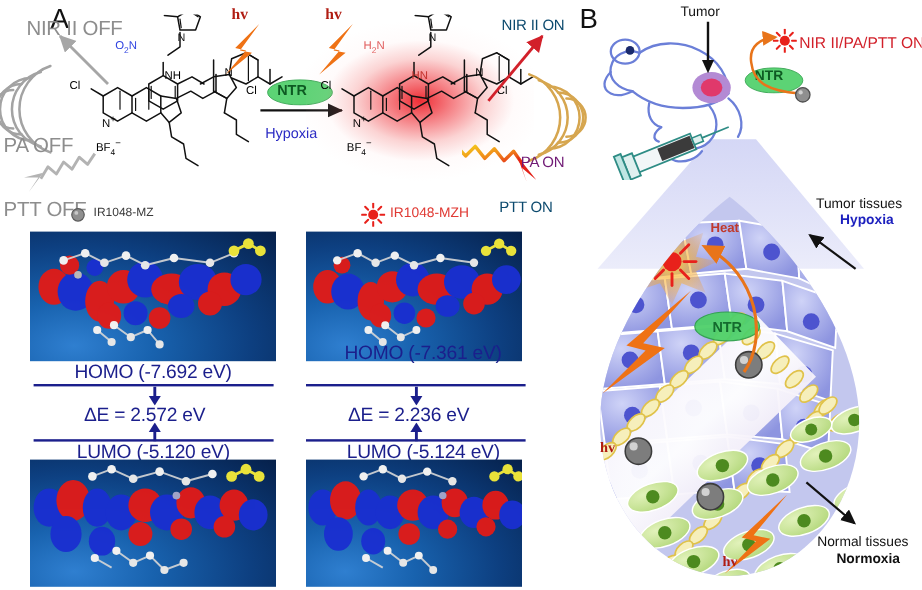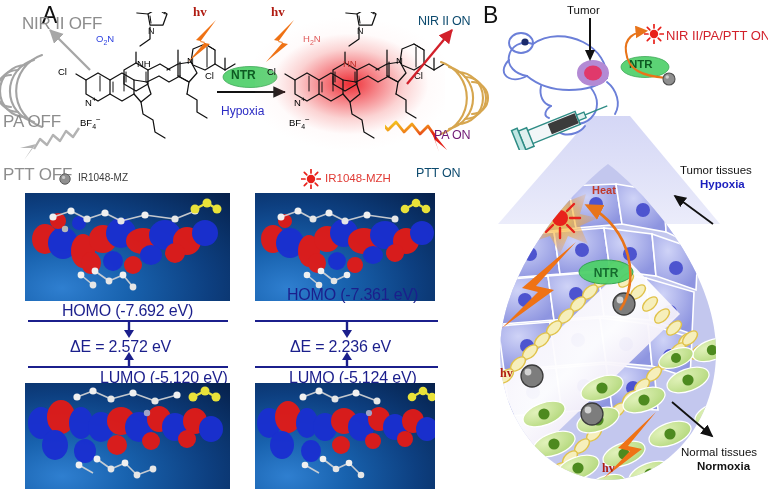--- a/index.html
+++ b/index.html
@@ -384,21 +384,21 @@
 <svg class="abs" style="left:122px;top:322px;" width="14" height="16">
   <line x1="7" y1="0" x2="7" y2="9" stroke="#1b1f8c" stroke-width="2.4"></line>
   <path d="M2,8 L12,8 L7,16 z" fill="#1b1f8c"></path>
 </svg>
 <div class="abs orb-lbl nosel" style="left:70px;top:338px;">ΔE = 2.572 eV</div>
 <svg class="abs" style="left:122px;top:352px;" width="14" height="16">
   <line x1="7" y1="7" x2="7" y2="16" stroke="#1b1f8c" stroke-width="2.4"></line>
   <path d="M2,8 L12,8 L7,0 z" fill="#1b1f8c"></path>
 </svg>
 <div class="abs lvl-bar" style="left:28px;top:366px;width:200px;"></div>
-<div class="abs orb-lbl nosel" style="left:64px;top:369px;margin-left:36px;">LUMO (-5.120 eV)</div>
+<div class="abs orb-lbl nosel" style="left:64px;top:369px;">LUMO (-5.120 eV)</div>
 
 <div class="abs orb-lbl nosel" style="left:287px;top:286px;">HOMO (-7.361 eV)</div>
 <div class="abs lvl-bar" style="left:255px;top:320px;width:183px;"></div>
 <svg class="abs" style="left:340px;top:322px;" width="14" height="16">
   <line x1="7" y1="0" x2="7" y2="9" stroke="#1b1f8c" stroke-width="2.4"></line>
   <path d="M2,8 L12,8 L7,16 z" fill="#1b1f8c"></path>
 </svg>
 <div class="abs orb-lbl nosel" style="left:290px;top:338px;">ΔE = 2.236 eV</div>
 <svg class="abs" style="left:340px;top:352px;" width="14" height="16">
   <line x1="7" y1="7" x2="7" y2="16" stroke="#1b1f8c" stroke-width="2.4"></line>

